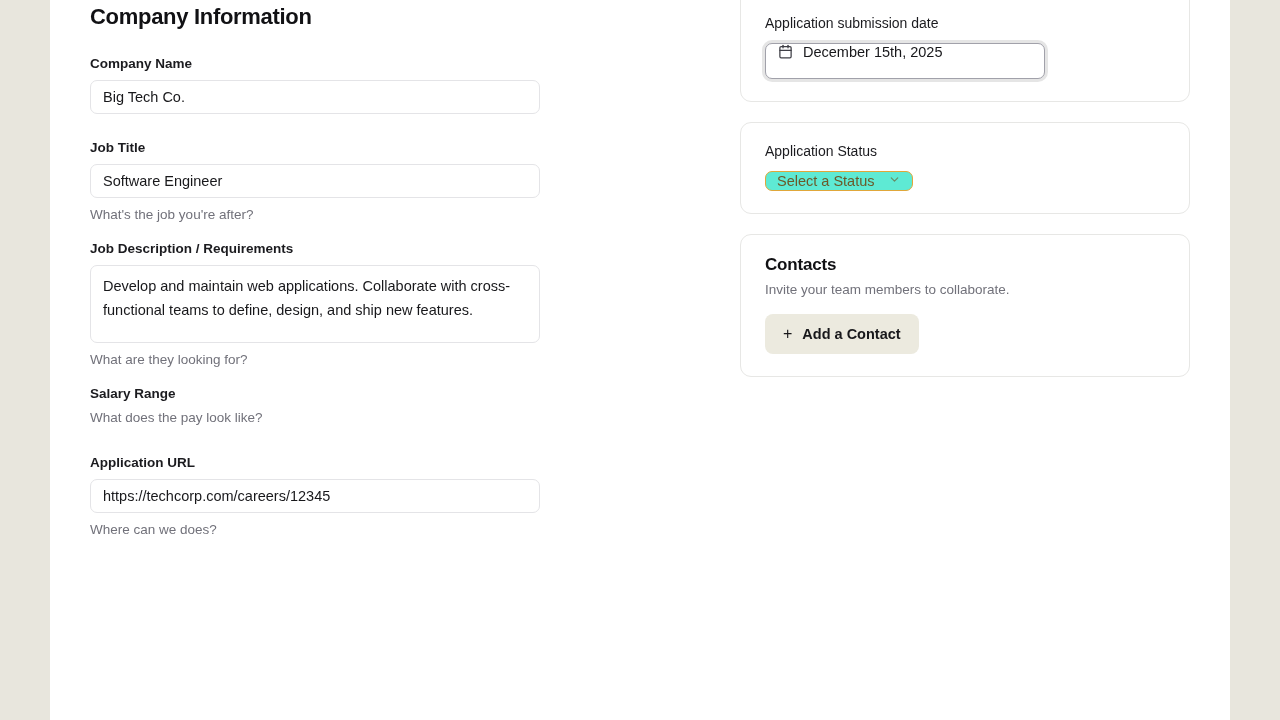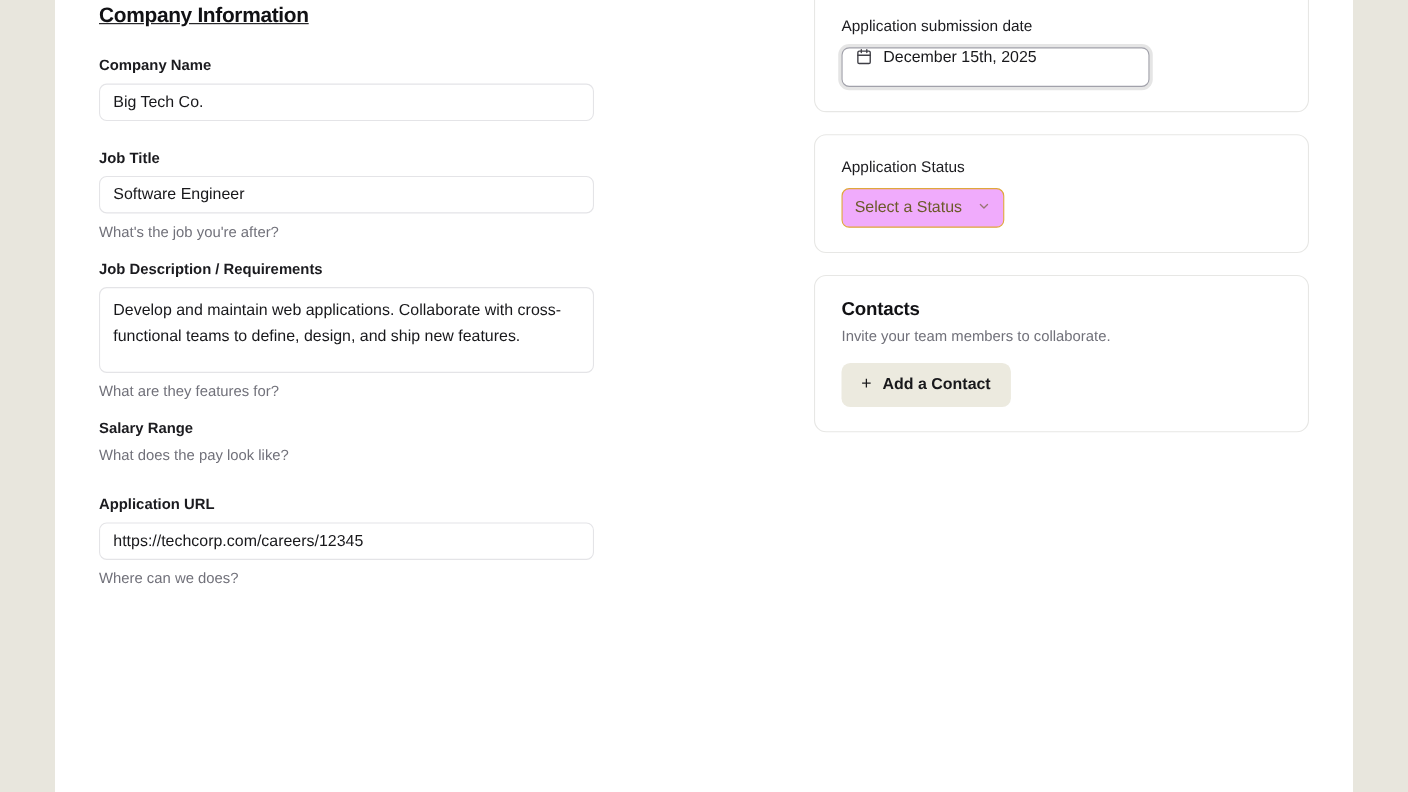--- a/index.html
+++ b/index.html
@@ -22,26 +22,25 @@
     width: 1180px; height: 720px;
     background: #ffffff;
   }
   
   .left-col {
     position: absolute;
     left: 90px; top: 0;
     width: 470px;
   }
   .section-title {
-    font-size: 19px;
+    font-size: 22px;
     font-weight: bold;
     letter-spacing: -0.3px;
     margin: 4px 0 26px 0;
     color: #111114;
-    text-decoration: underline;
   }
   .field { margin-bottom: 13px; }
   .field-label {
     display: block;
     font-size: 13.5px;
     font-weight: bold;
     color: #1b1b1f;
     margin-bottom: 9px;
   }
   .input {
@@ -154,25 +153,25 @@
     font-size: 14.5px;
     color: #18181b;
     cursor: pointer;
   }
   .icon-cal { flex: 0 0 auto; display:block; }
   .status-btn {
     display: flex;
     align-items: center;
     justify-content: space-between;
     width: 148px;
-    height: 36px;
+    height: 20px;
     padding: 0 11px;
     border: 1px solid #e0a73a;
     border-radius: 7px;
-    background: #f0abfc;
+    background: #5eead4;
     font-size: 14.5px;
     color: #6b5a2a;
     cursor: pointer;
   }
   .chev { opacity: 0.65; }
   .contacts-title {
     font-size: 17px;
     font-weight: bold;
     letter-spacing: -0.2px;
     color: #111114;
@@ -216,21 +215,21 @@
 
     <div class="field" style="margin-top:26px;">
       <label class="field-label">Job Title</label>
       <input class="input" type="text" value="Software Engineer" style="">
       <div class="hint">What's the job you're after?</div>
     </div>
 
     <div class="field" style="margin-top:19px;">
       <label class="field-label">Job Description / Requirements</label>
       <textarea class="textarea" style="">Develop and maintain web applications. Collaborate with cross-functional teams to define, design, and ship new features.</textarea>
-      <div class="hint">What are they features for?</div>
+      <div class="hint">What are they looking for?</div>
     </div>
 
     <div class="field" style="margin-top:19px;">
       <label class="field-label">Salary Range</label>
       <div class="hint">What does the pay look like?</div>
     </div>
 
     <div class="field" style="margin-top:30px;">
       <label class="field-label">Application URL</label>
       <input class="input" type="text" value="https://techcorp.com/careers/12345" style="">

